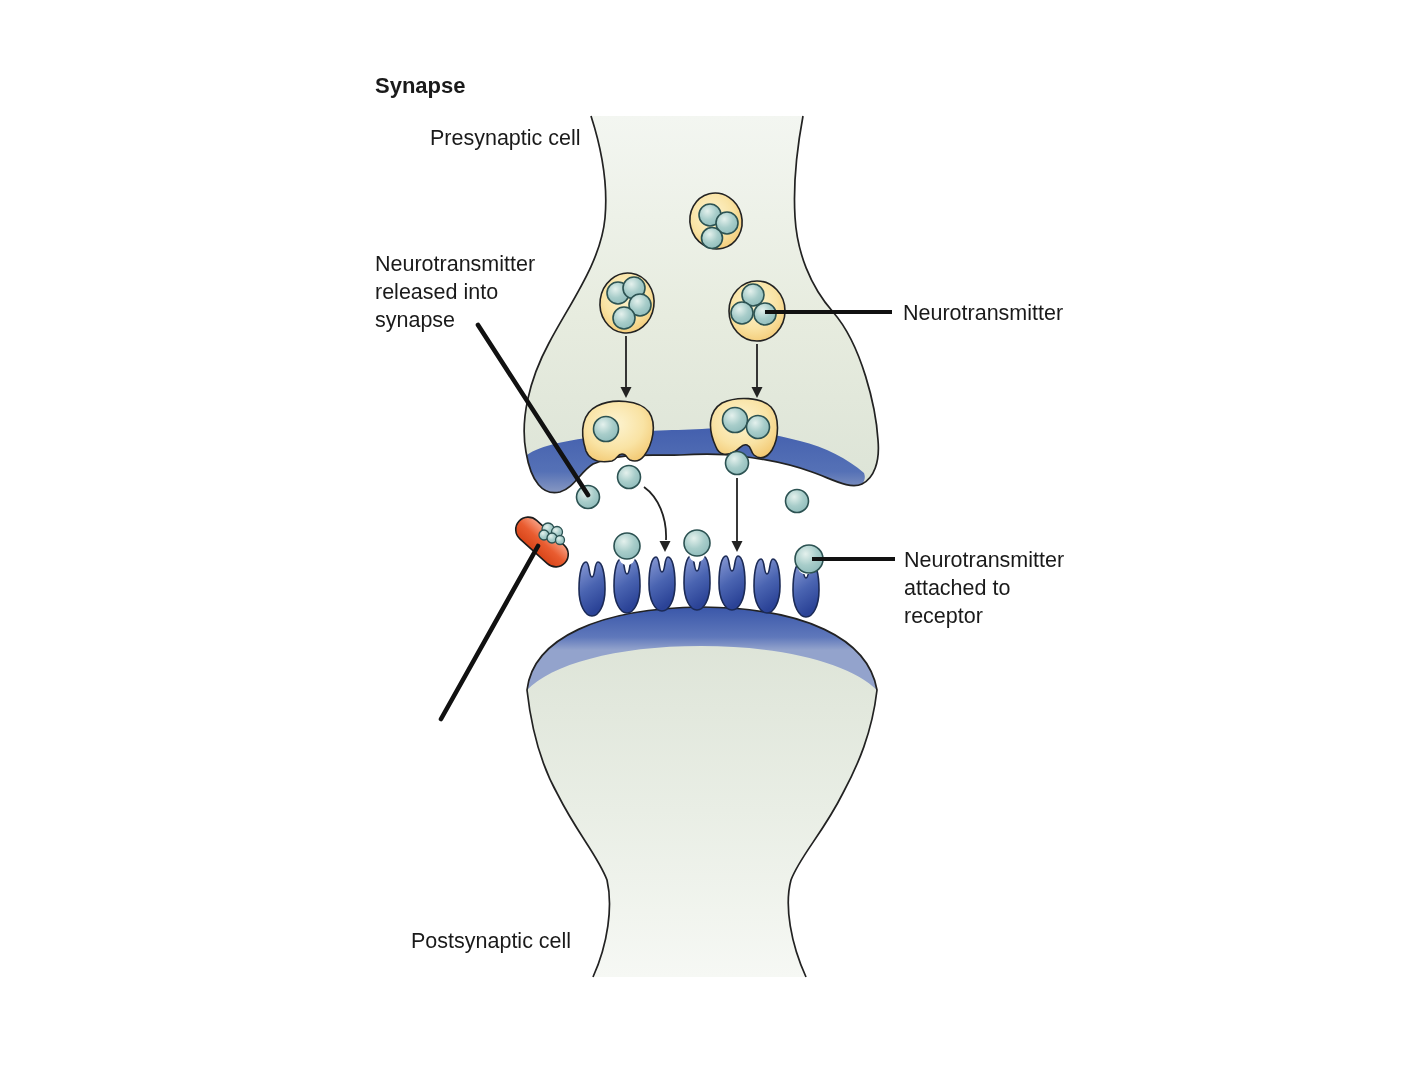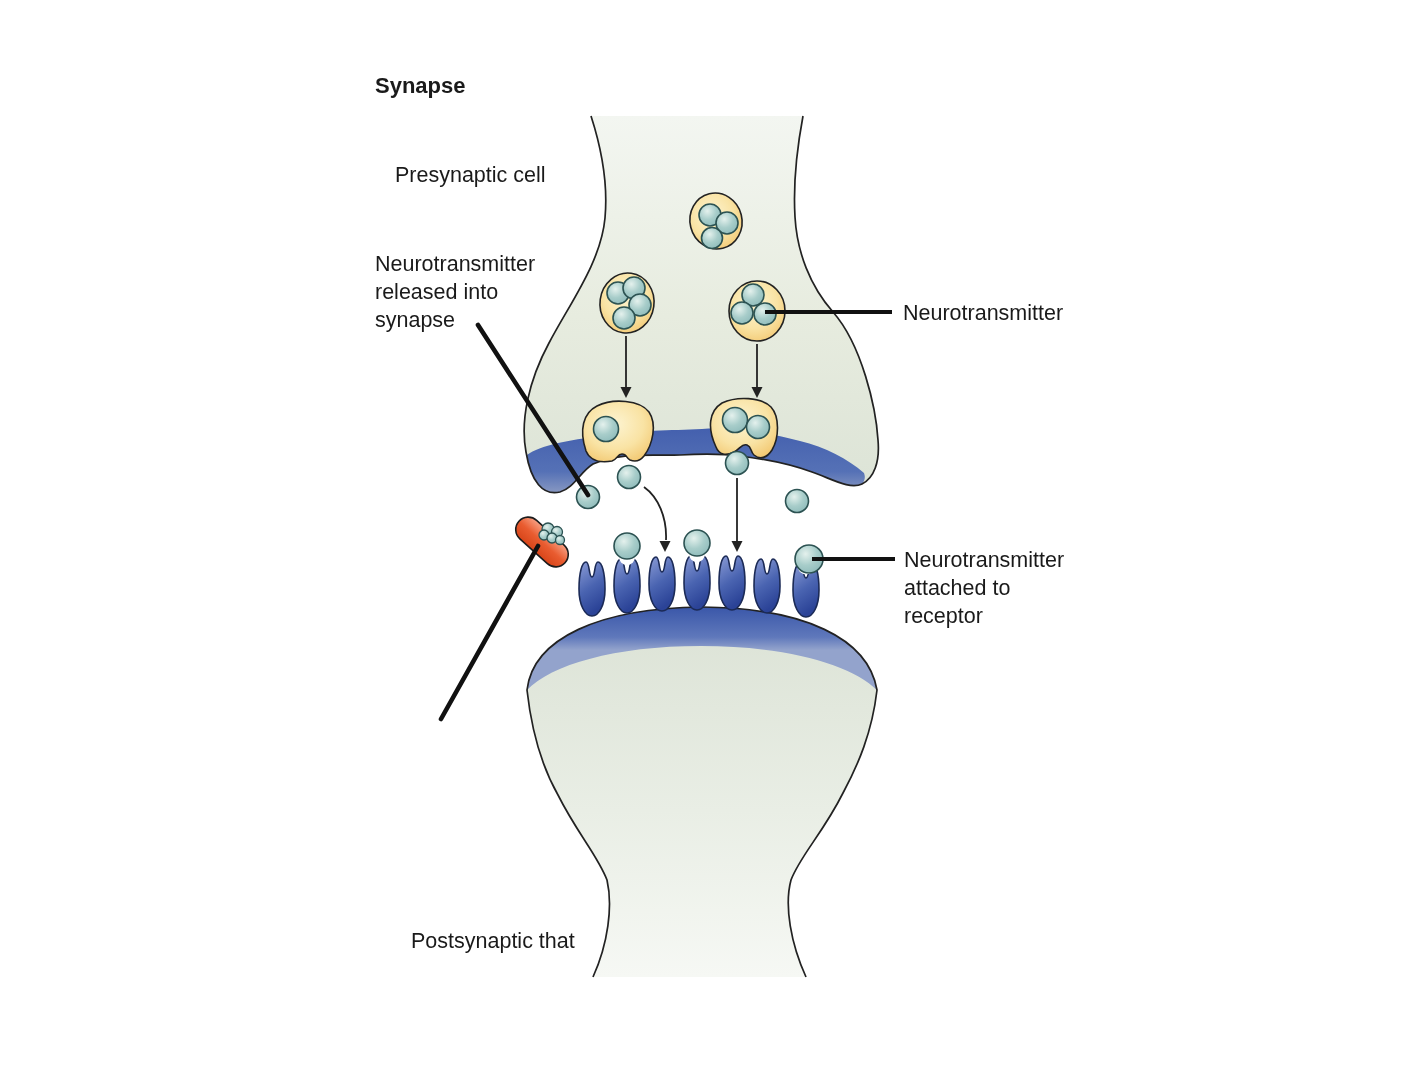--- a/index.html
+++ b/index.html
@@ -177,23 +177,23 @@
 
   <g stroke="#111">
     <line x1="478" y1="325" x2="588" y2="495" stroke-width="4.6" stroke-linecap="round"></line>
     <line x1="538" y1="546" x2="441" y2="719" stroke-width="4.6" stroke-linecap="round"></line>
     <line x1="765" y1="312" x2="892" y2="312" stroke-width="4.2" stroke-linecap="butt"></line>
     <line x1="812" y1="559" x2="895" y2="559" stroke-width="4.2" stroke-linecap="butt"></line>
   </g>
 </svg>
 
 <div class="label title" style="left:375px;top:72px;">Synapse</div>
-<div class="label" style="left:395px;top:124px;margin-top:37px;">Presynaptic cell</div>
+<div class="label" style="left:430px;top:124px;">Presynaptic cell</div>
 <div class="label" style="left:375px;top:250px;">Neurotransmitter
 released into
 synapse</div>
 <div class="label" style="left:903px;top:299px;">Neurotransmitter</div>
 <div class="label" style="left:904px;top:546px;">Neurotransmitter
 attached to
 receptor</div>
-<div class="label" style="left:411px;top:927px;">Postsynaptic that</div>
+<div class="label" style="left:411px;top:927px;">Postsynaptic cell</div>
 
 </div>
 
 </body></html>

